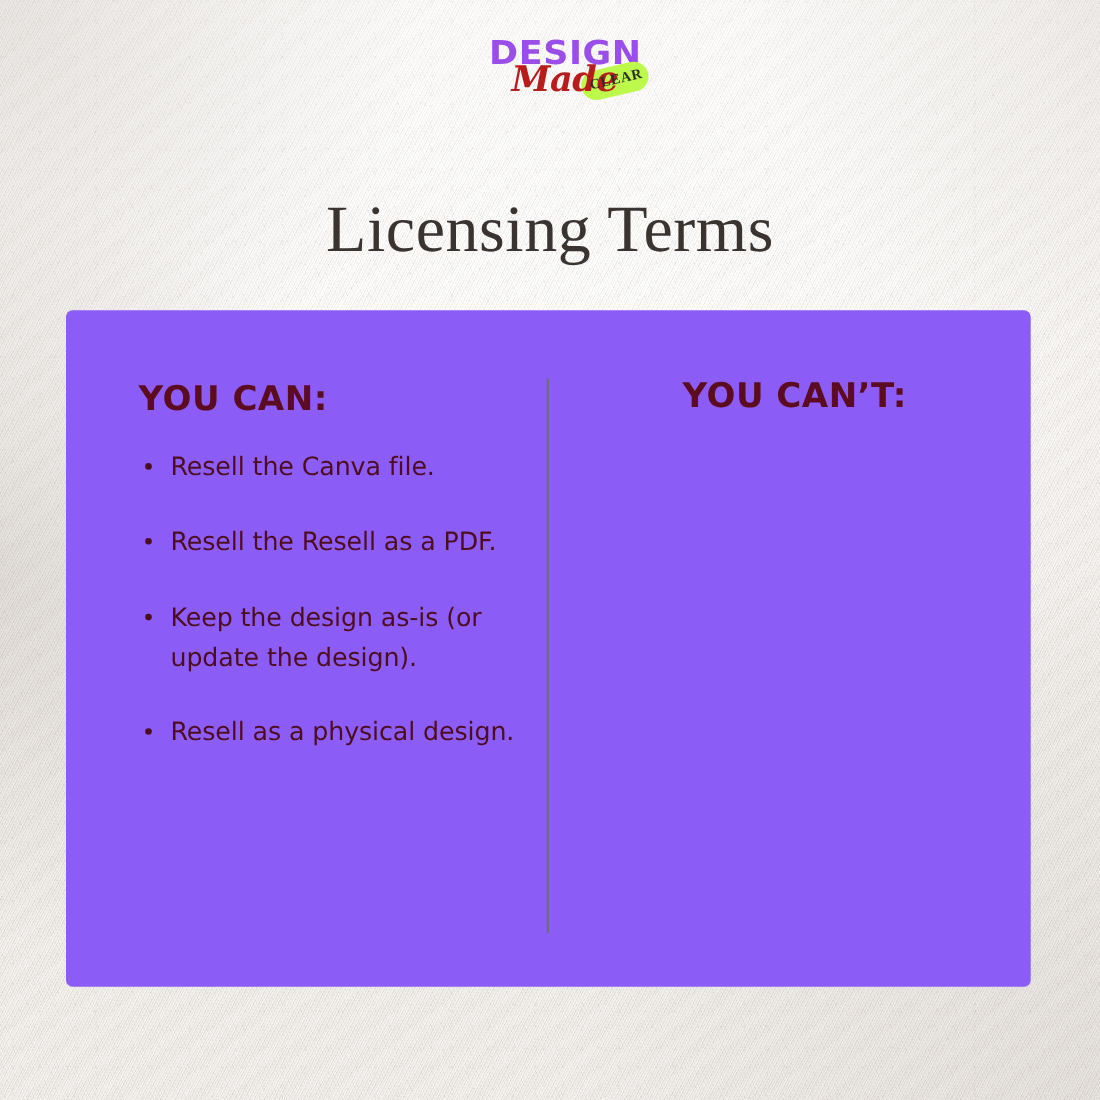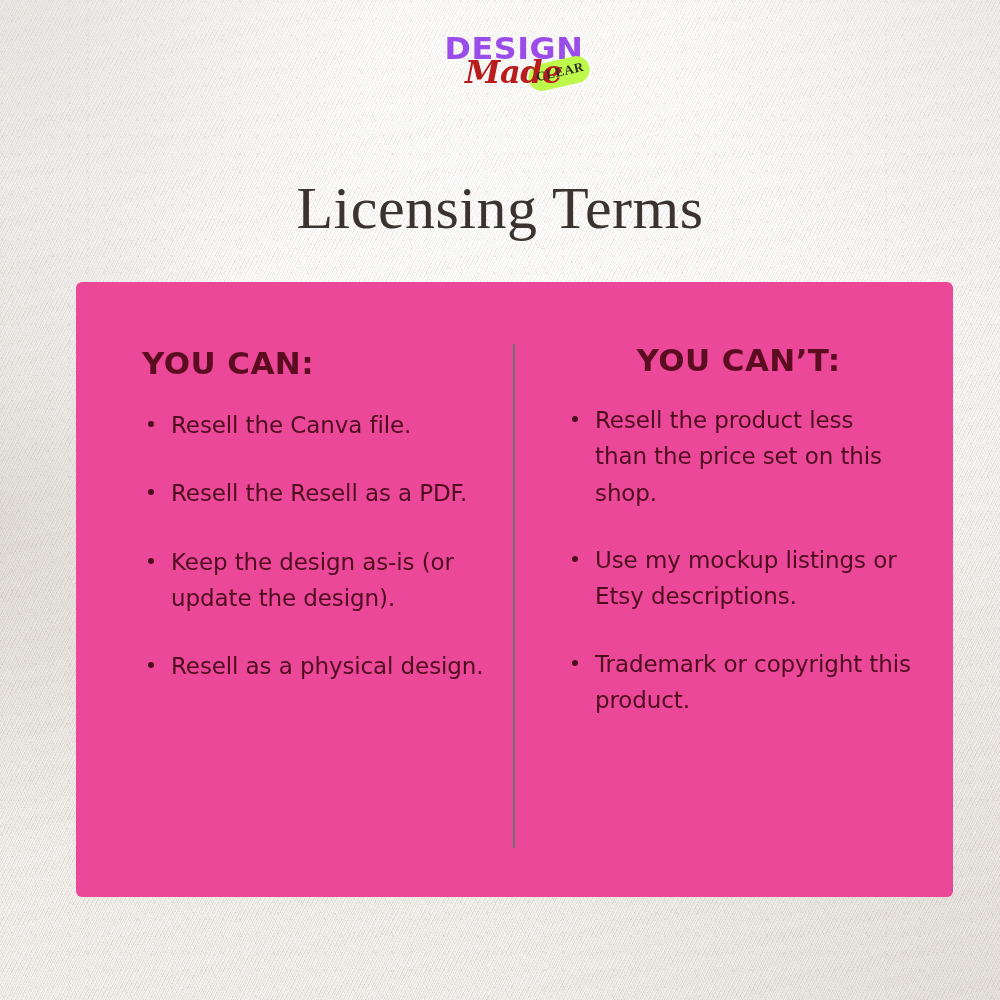--- a/index.html
+++ b/index.html
@@ -167,25 +167,25 @@
     font-weight: 400;
     font-size: 60px;
     line-height: 1;
     color: #3b3330;
     letter-spacing: 0.5px;
   }
 
   
   #card {
     position: absolute;
-    left: 76px;
+    left: 60px;
     top: 282px;
     width: 877px;
     height: 615px;
-    background: #ec4899;
+    background: #8b5cf6;
     border-radius: 6px;
   }
 
   .card-inner {
     position: absolute;
     inset: 0;
   }
 
   .divider {
     position: absolute;
@@ -276,23 +276,18 @@
         <ul class="bullets">
           <li>Resell the Canva file.</li>
           <li>Resell the Resell as a PDF.</li>
           <li>Keep the design as-is (or update the design).</li>
           <li>Resell as a physical design.</li>
         </ul>
       </div>
 
       <div class="column col-right">
         <div class="col-head">YOU CAN’T:</div>
-        <ul class="bullets">
-          <li>Resell the product less than the price set on this shop.</li>
-          <li>Use my mockup listings or Etsy descriptions.</li>
-          <li>Trademark or copyright this product.</li>
-        </ul>
       </div>
 
     </div>
   </div>
 
 </div>
 
 </body></html>

